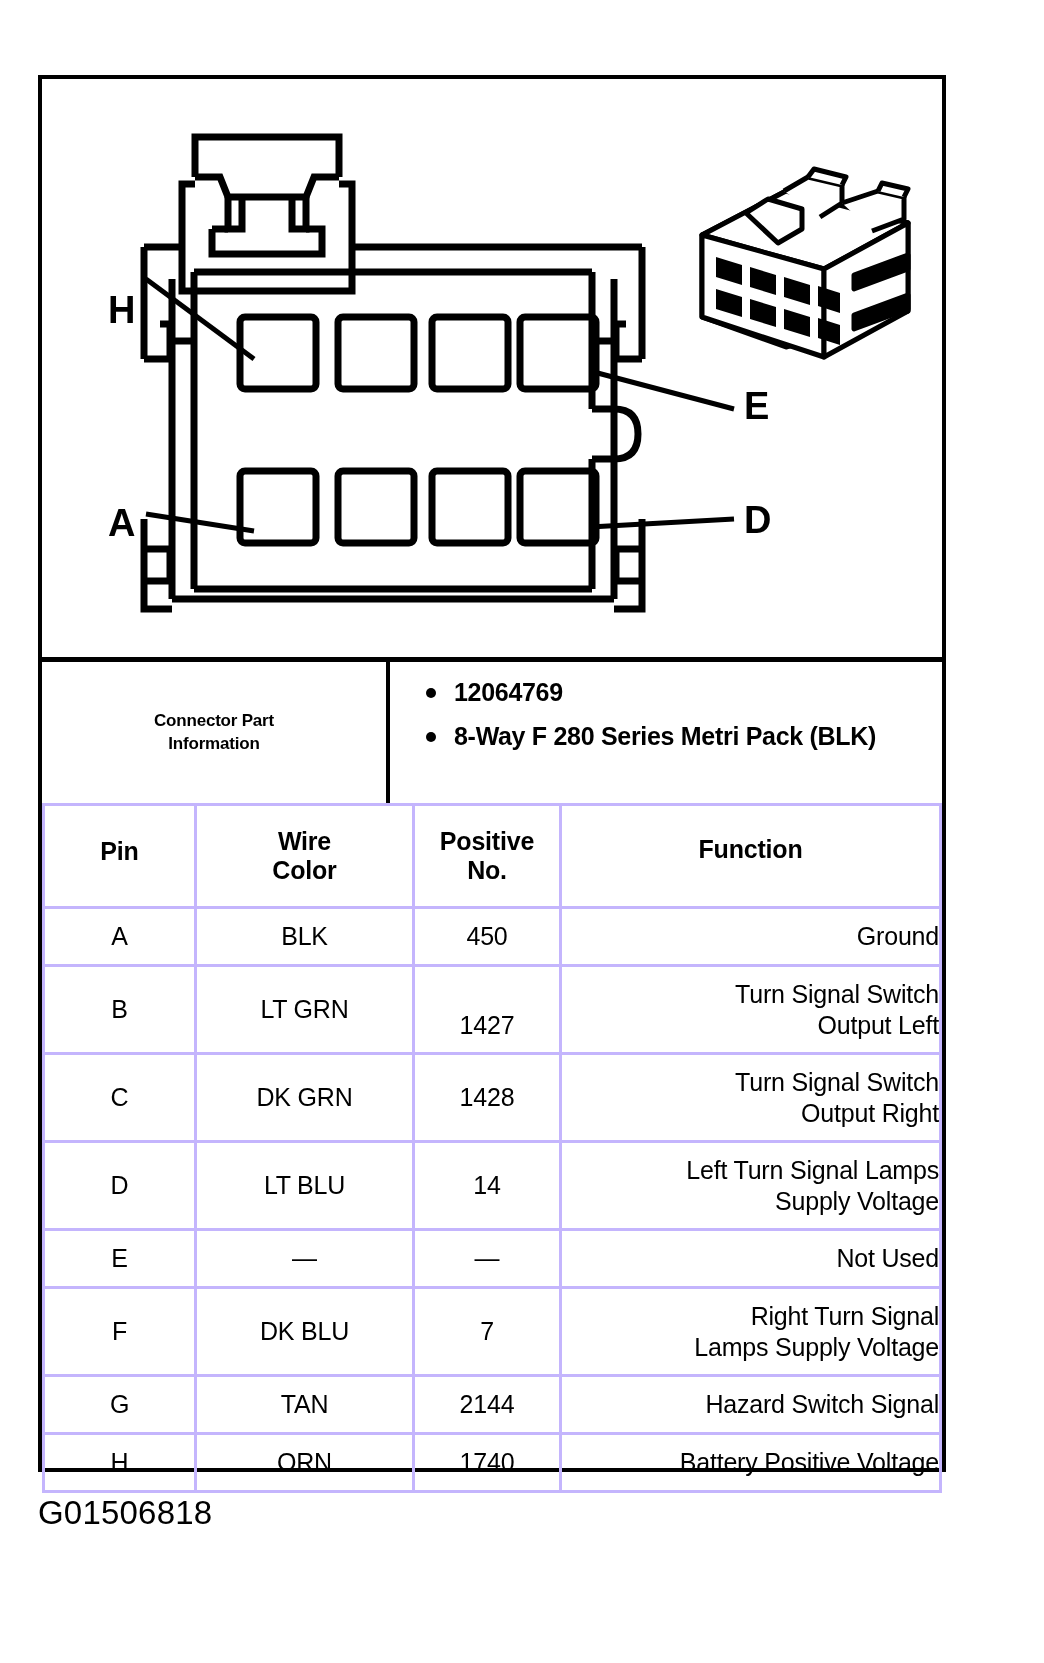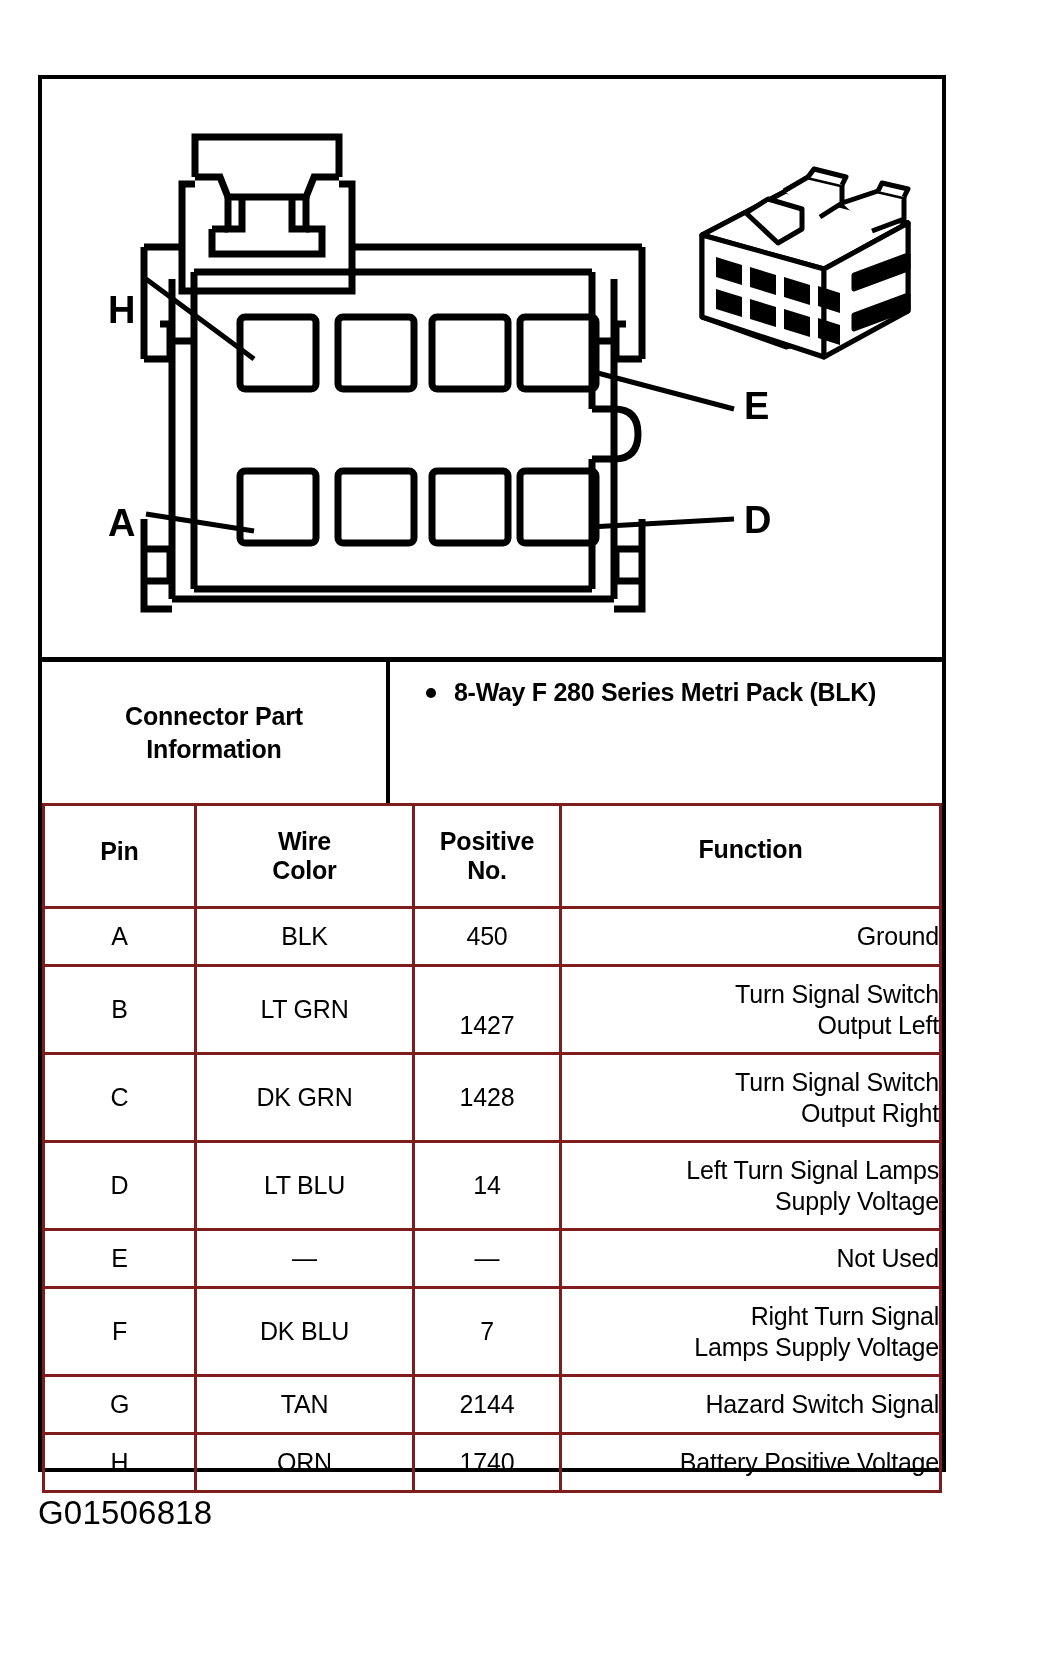--- a/index.html
+++ b/index.html
@@ -57,21 +57,21 @@
   }
   .partinfo-label {
     width: 348px;
     box-sizing: border-box;
     border-right: 4px solid #000;
     display: flex;
     align-items: center;
     justify-content: center;
     text-align: center;
     font-weight: bold;
-    font-size: 25px;
+    font-size: 17px;
     line-height: 1.32;
     letter-spacing: -0.2px;
   }
   .partinfo-values {
     flex: 1;
     box-sizing: border-box;
     padding: 14px 10px 6px 36px;
   }
   .bullet-row {
     display: flex;
@@ -95,21 +95,21 @@
   
   .pintable {
     position: absolute;
     left: 0;
     top: 724px;
     width: 900px;
     border-collapse: collapse;
     table-layout: fixed;
   }
   .pintable td, .pintable th {
-    border: 3px solid #7f1d1d;
+    border: 3px solid #c4b5fd;
     padding: 0;
     vertical-align: middle;
   }
   .pintable th {
     font-weight: bold;
     font-size: 25px;
     line-height: 1.18;
     letter-spacing: -0.2px;
     text-align: center;
   }
@@ -280,20 +280,24 @@
     </div>
 
     <div class="partinfo">
       <div class="partinfo-label">
         <div>
           <span>Connector Part</span><br>
           <span>Information</span>
         </div>
       </div>
       <div class="partinfo-values">
+        <div class="bullet-row">
+          <span class="bullet-dot"></span>
+          <span>12064769</span>
+        </div>
         <div class="bullet-row">
           <span class="bullet-dot"></span>
           <span>8-Way F 280 Series Metri Pack (BLK)</span>
         </div>
       </div>
     </div>
 
     <table class="pintable">
       <colgroup>
         <col class="col-pin">

